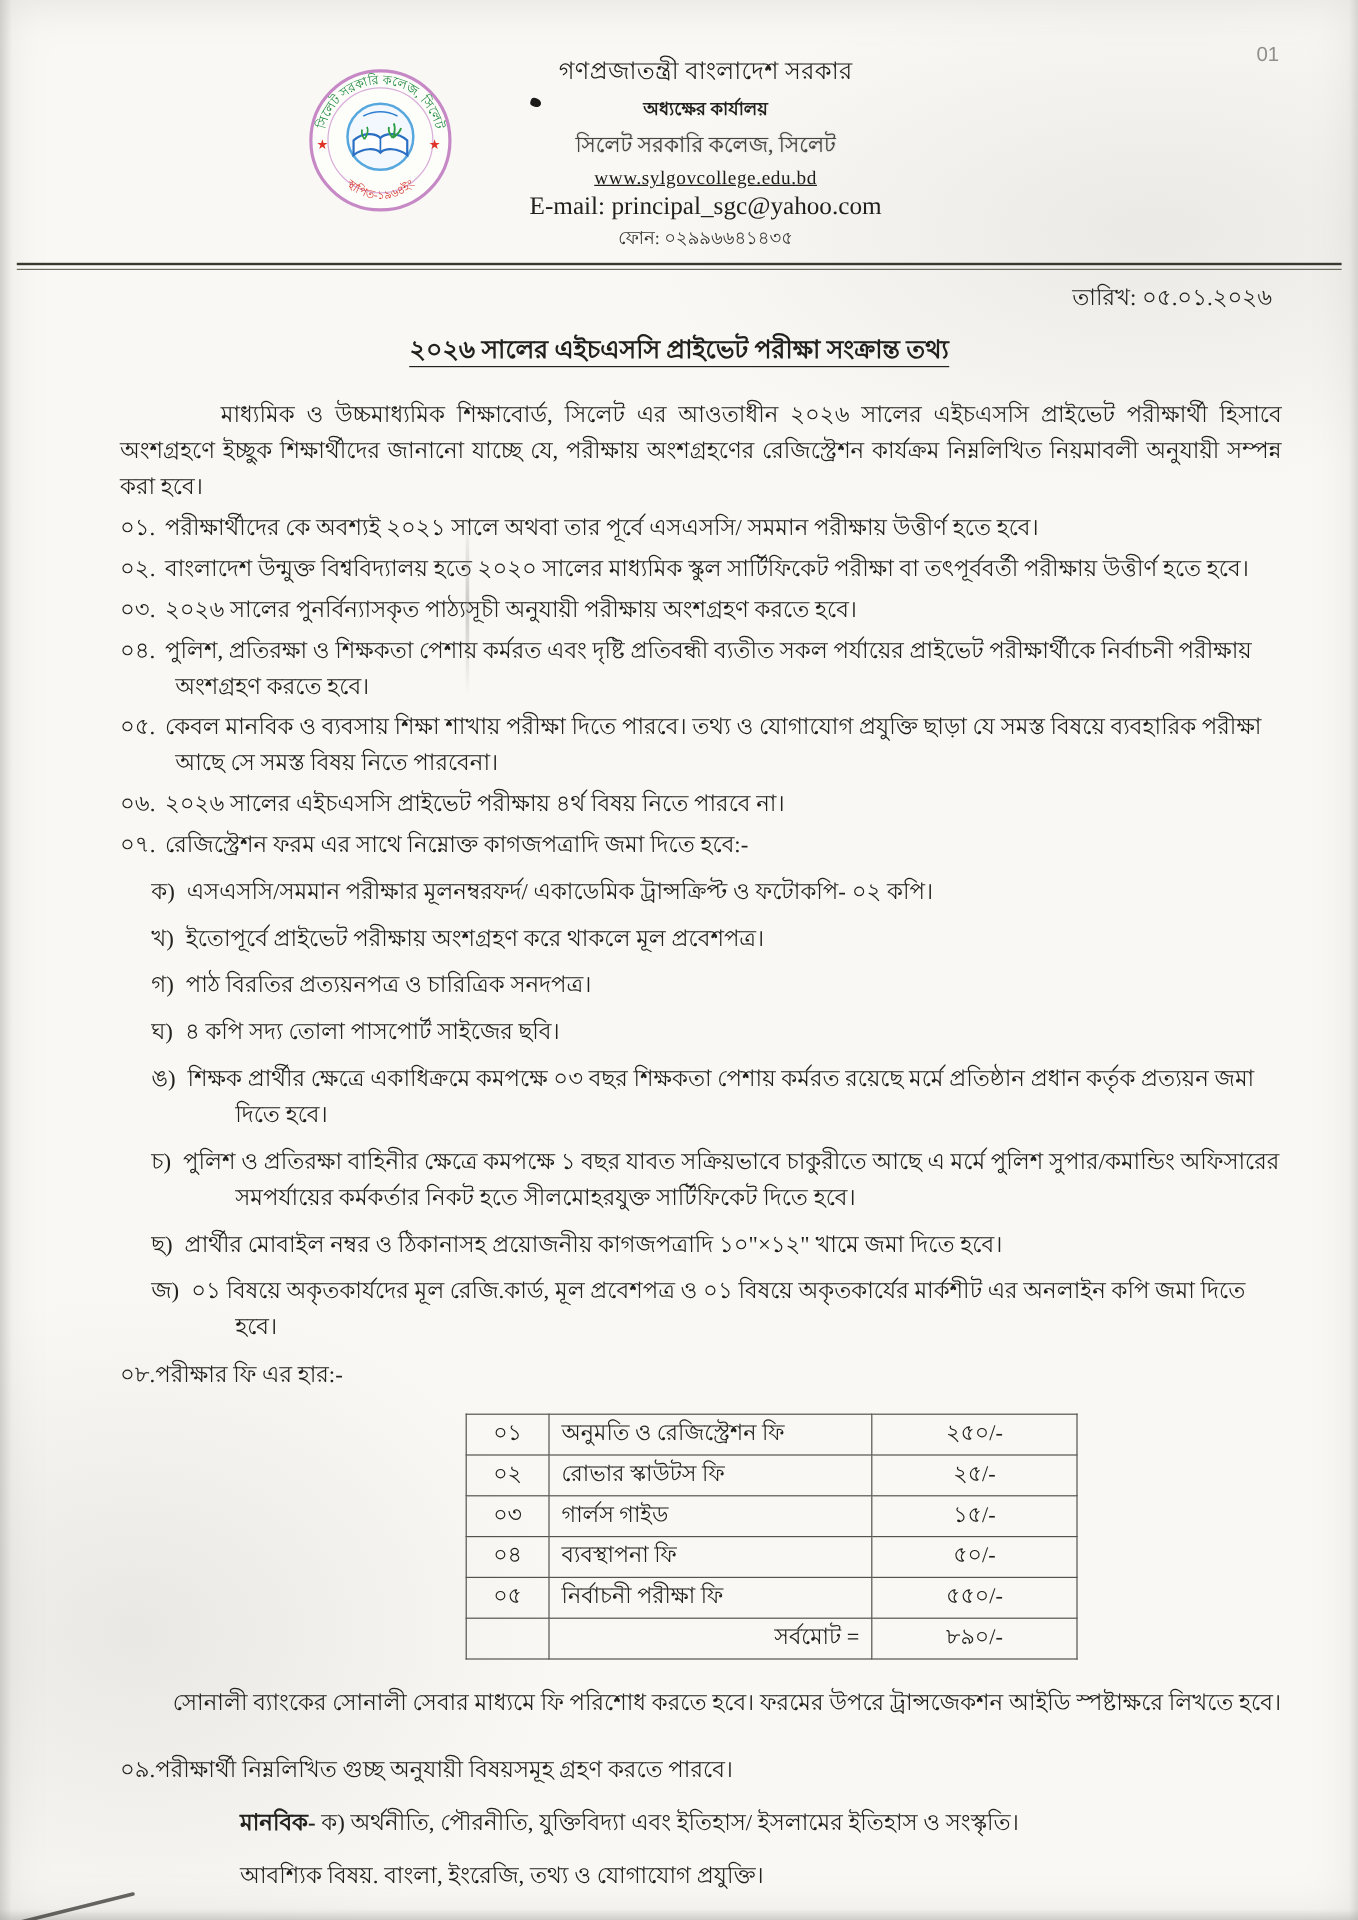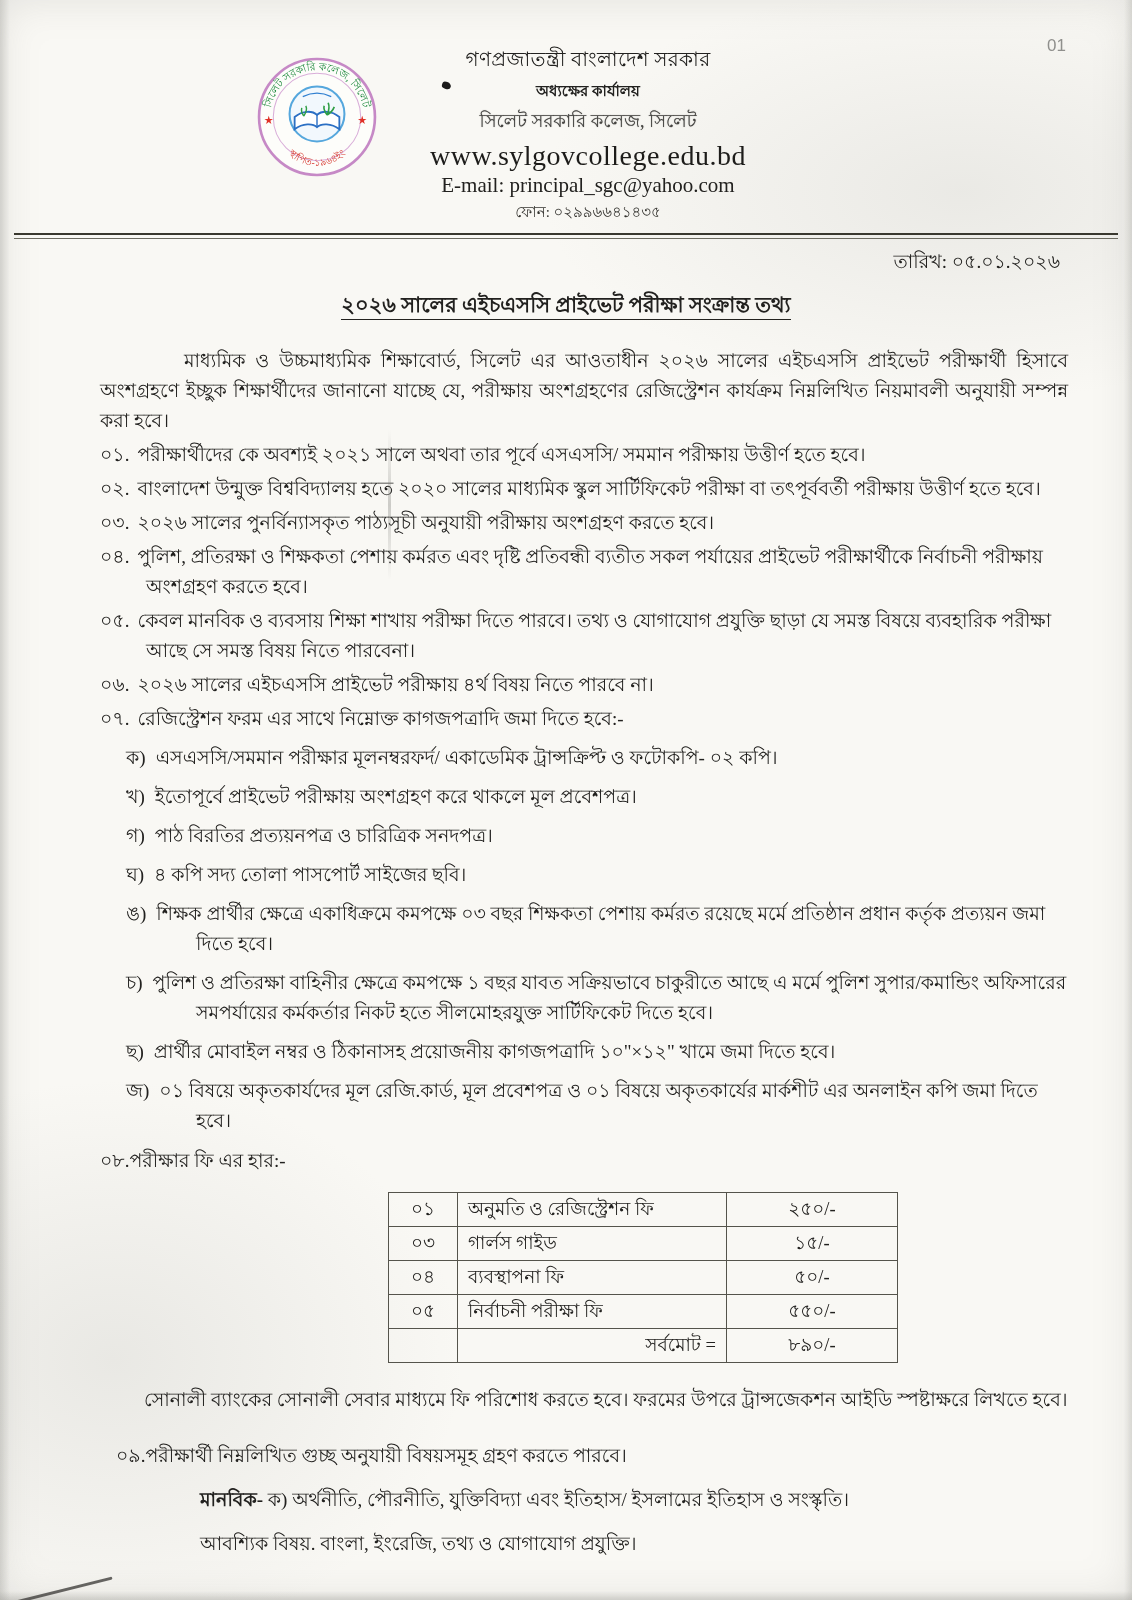--- a/index.html
+++ b/index.html
@@ -23,21 +23,21 @@
   .ink-dot{position:absolute;top:82px;left:442px;width:9px;height:7px;background:#1c1b1a;border-radius:40% 60% 55% 45%;transform:rotate(18deg);}
   .corner-streak{position:absolute;left:-6px;bottom:6px;width:120px;height:3px;background:#41403d;transform:rotate(-14deg);border-radius:2px;opacity:.8;}
   .crease{position:absolute;left:388px;top:430px;width:3px;height:150px;background:linear-gradient(180deg,transparent,rgba(120,120,115,.35),transparent);}
 
   header.lh{position:relative;padding-top:44px;min-height:150px;}
   .logo{position:absolute;left:256px;top:56px;width:122px;height:122px;}
   .lh-text{width:560px;margin:0 auto;text-align:center;transform:translateX(22px);}
   .h-govt{font-size:20px;letter-spacing:.3px;}
   .h-office{font-size:15px;font-weight:bold;margin-top:2px;}
   .h-college{font-size:18px;color:#454441;margin-top:3px;text-shadow:0 0 1px rgba(60,60,60,.5);}
-  .h-web{font-size:28px;margin-top:2px;letter-spacing:.5px;color:#1d1c1a;}
+  .h-web{font-size:16px;margin-top:2px;letter-spacing:.5px;color:#1d1c1a;text-decoration:underline;}
   .h-mail{font-size:21px;margin-top:1px;}
   .h-phone{font-size:15px;margin-top:2px;color:#34332f;}
 
   .rule{margin:8px 14px 0 14px;border-top:2.4px solid #39382f;border-bottom:1.6px solid #6b6a60;height:3px;}
 
   .date-line{text-align:right;margin:8px 72px 0 0;font-size:19px;}
   .title{text-align:center;margin-top:10px;font-size:21px;font-weight:bold;}
   .title span{border-bottom:1.8px solid #23221f;padding-bottom:2px;}
 
   .content{padding:14px 64px 0 100px;font-size:19px;line-height:1.58;}
@@ -47,21 +47,21 @@
   .doc{margin:9px 0;padding-left:96px;text-indent:-70px;}
   .doc .lbl{margin-right:10px;}
   .fee-head{margin-top:10px;padding-left:46px;text-indent:-46px;}
   table.fees{border-collapse:collapse;margin:16px 0 4px 288px;}
   table.fees td{border:1.4px solid #55544c;font-size:18.5px;height:33px;padding:0 10px;}
   td.c-sl{width:48px;text-align:center;}
   td.c-label{width:248px;text-align:left;}
   td.c-amt{width:150px;text-align:center;}
   td.c-total{text-align:right;}
   .pay-note{margin:22px 0 0 44px;}
-  .subj-head{margin-top:26px;padding-left:46px;text-indent:-46px;margin-left:16px;}
+  .subj-head{margin-top:26px;padding-left:46px;text-indent:-46px;}
   .subj-line{margin:14px 0 0 100px;}
   .subj-line b{font-weight:bold;}
 </style>
 </head>
 <body>
 
 <div class="paper">
 
   <div class="page-num">01</div>
   <div class="ink-dot"></div>
@@ -129,20 +129,25 @@
     <div class="fee-head"><span class="num">০৮.</span><span>পরীক্ষার ফি এর হার:-</span></div>
 
     <table class="fees">
       <tbody>
         <tr>
           <td class="c-sl">০১</td>
           <td class="c-label">অনুমতি ও রেজিস্ট্রেশন ফি</td>
           <td class="c-amt">২৫০/-</td>
         </tr>
         <tr>
+          <td class="c-sl">০২</td>
+          <td class="c-label">রোভার স্কাউটস ফি</td>
+          <td class="c-amt">২৫/-</td>
+        </tr>
+        <tr>
           <td class="c-sl">০৩</td>
           <td class="c-label">গার্লস গাইড</td>
           <td class="c-amt">১৫/-</td>
         </tr>
         <tr>
           <td class="c-sl">০৪</td>
           <td class="c-label">ব্যবস্থাপনা ফি</td>
           <td class="c-amt">৫০/-</td>
         </tr>
         <tr>

